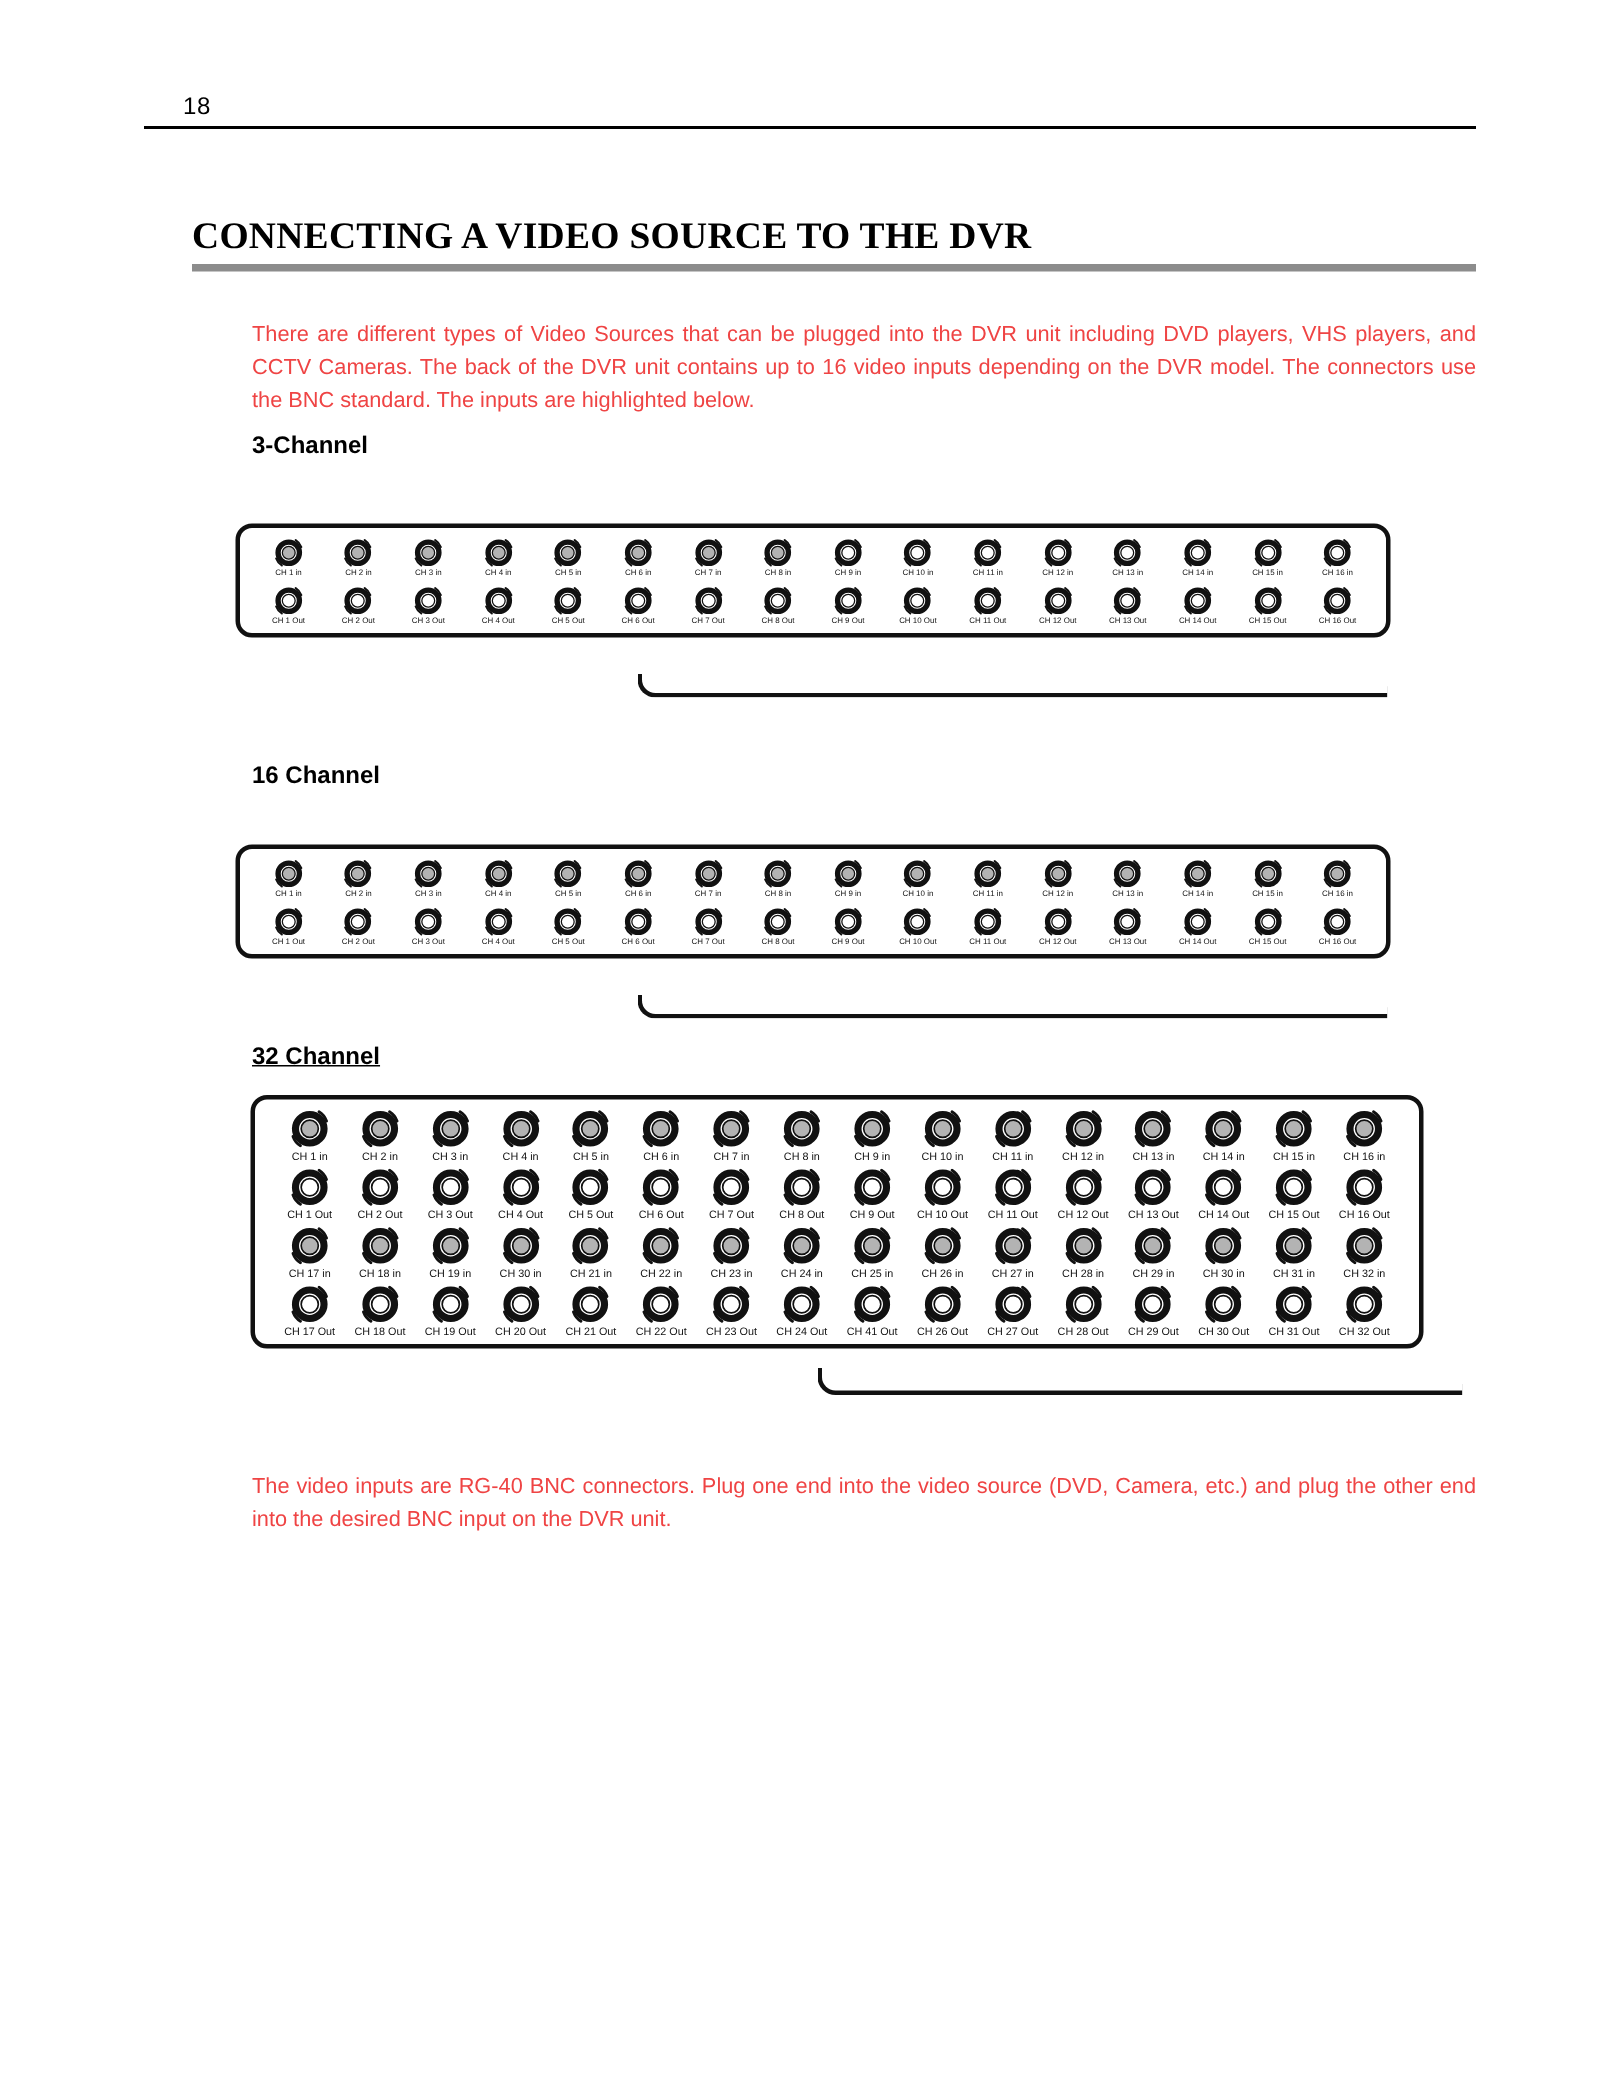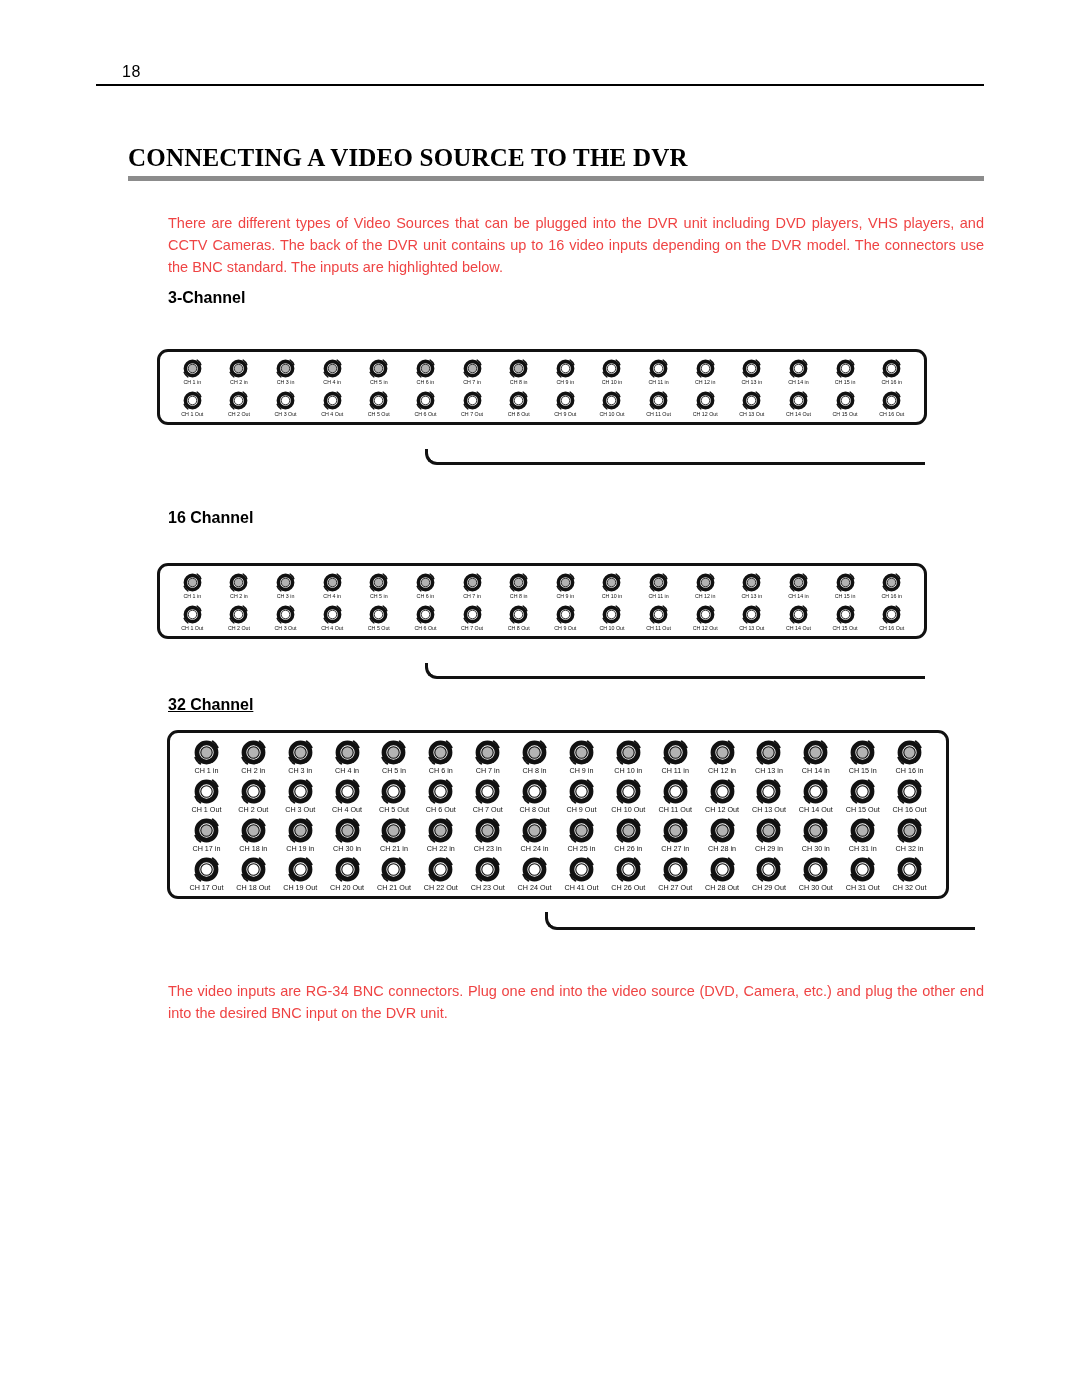--- a/index.html
+++ b/index.html
@@ -1866,15 +1866,15 @@
              a 11.9 11.9 0 0 1 -4.998 -6.188000000000001" fill="none" stroke="#111111" stroke-width="1.875" stroke-linecap="round"></path>
   </svg>
             </span>
             <span class="jack-label">CH 32 Out</span>
           </div>
         </div>
       </div>
     <div class="panel-rear" style="left:378px; top:182px; width:430px; height:18px;"></div>
   </div>
 
-  <p class="body-text" id="closing-paragraph">The video inputs are RG-34 BNC connectors. Plug one end into the video source (DVD, Camera, etc.) and plug the other end into the desired BNC input on the DVR unit.</p>
+  <p class="body-text" id="closing-paragraph">The video inputs are RG-40 BNC connectors. Plug one end into the video source (DVD, Camera, etc.) and plug the other end into the desired BNC input on the DVR unit.</p>
 
 </div>
 
 </body></html>

